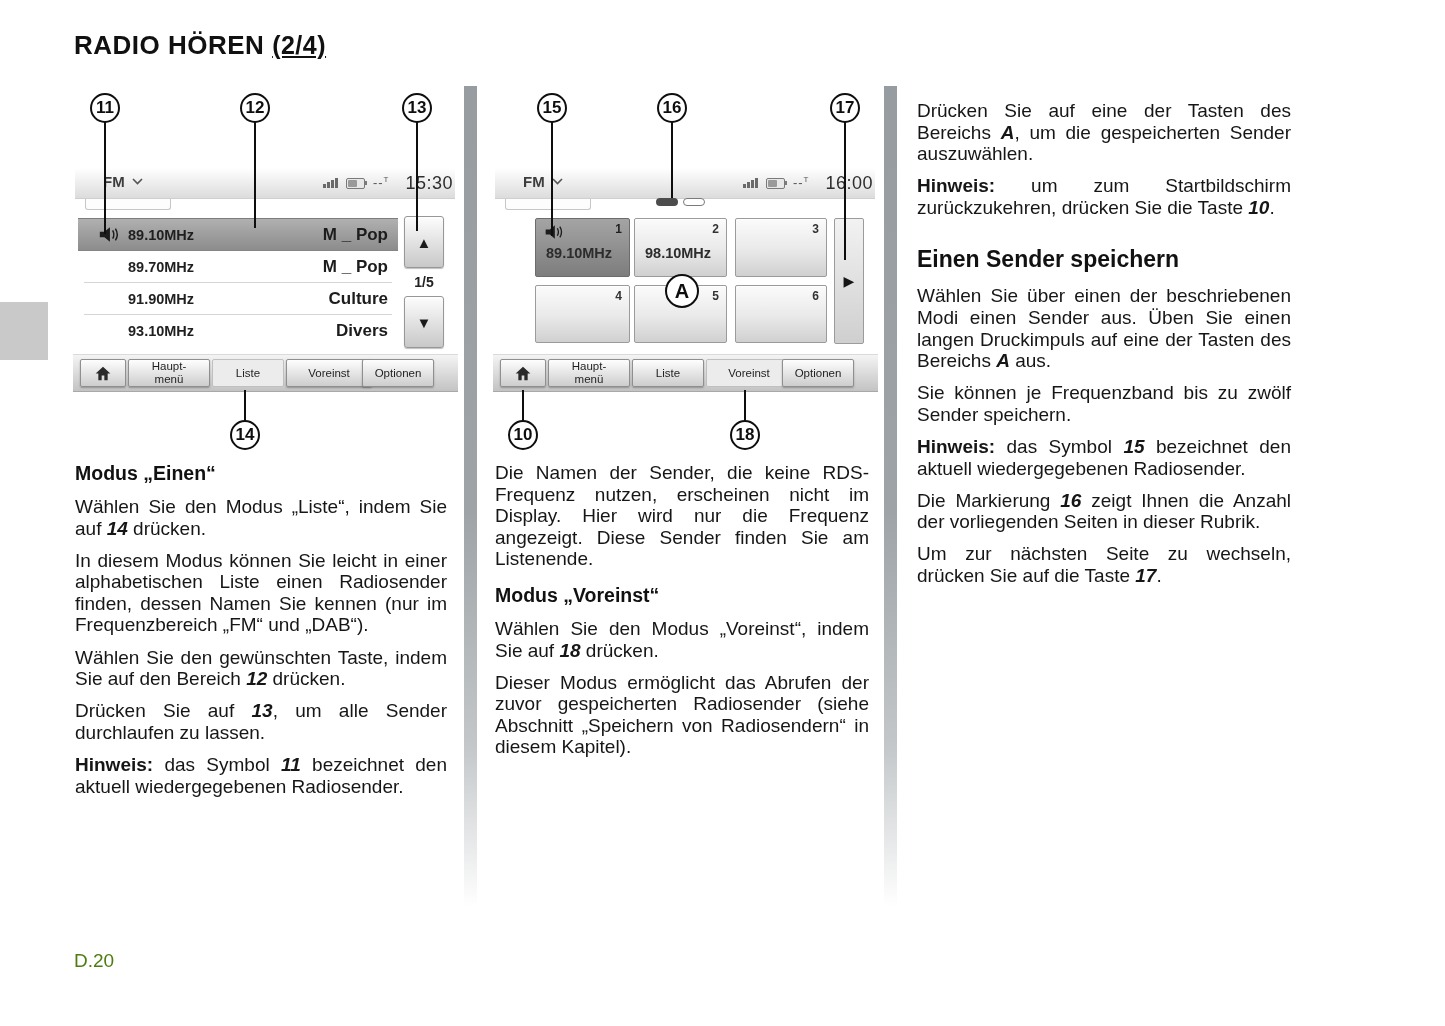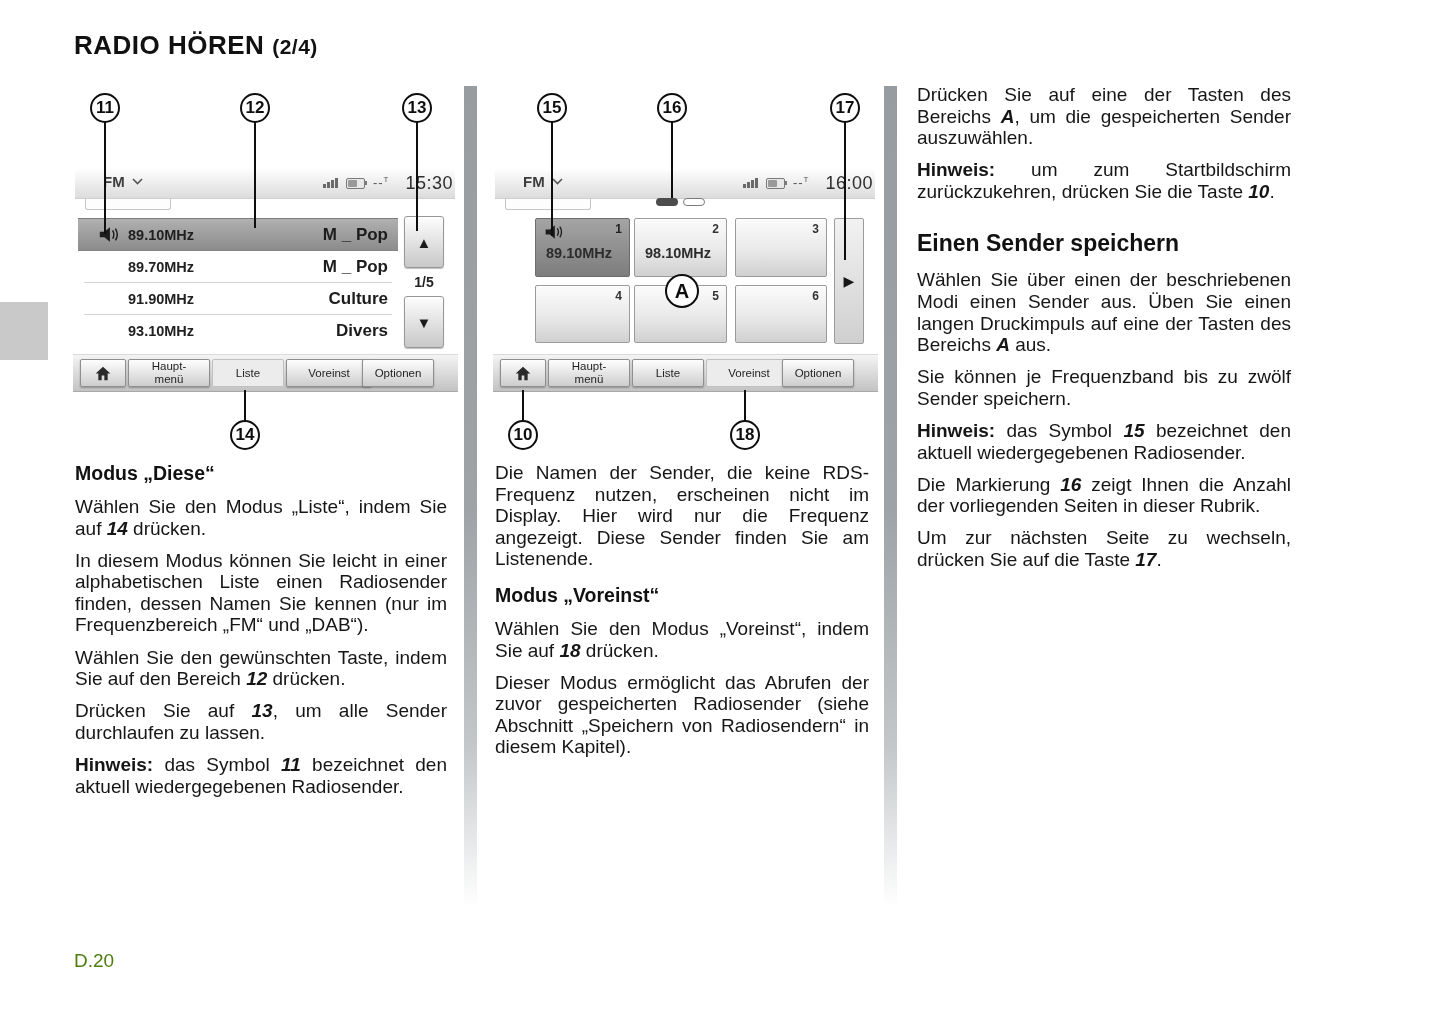--- a/index.html
+++ b/index.html
@@ -2,32 +2,32 @@
 <html><head>
 <meta charset="utf-8">
 <style>
   html,body{margin:0;padding:0;background:#ffffff;}
   .page{position:relative;width:1445px;height:1026px;background:#fff;overflow:hidden;
         font-family:"Liberation Sans",sans-serif;color:#161616;}
 
   
   .title{position:absolute;left:74px;top:30px;margin:0;font-size:26px;font-weight:bold;
          letter-spacing:.5px;color:#111;}
-  .title .tsuf{font-size:21px;}
+  .title .tsuf{font-size:25px;text-decoration:underline;}
   .edge-tab{position:absolute;left:0;top:302px;width:48px;height:58px;background:#c9c9c9;}
   .vdiv{position:absolute;top:86px;width:13px;height:846px;
         background:linear-gradient(180deg,#969ca0 0%,#9da3a7 50%,#c3c7c9 78%,rgba(255,255,255,0) 97%);}
   .vdiv1{left:464px;} .vdiv2{left:884px;}
   .footer{position:absolute;left:74px;top:950px;font-size:19px;color:#4d7c0f;}
 
   
   .textcol{position:absolute;text-align:justify;}
   #col1text{left:75px;top:462px;width:372px;}
   #col2text{left:495px;top:462px;width:374px;}
-  #col3text{left:917px;top:84px;width:374px;}
+  #col3text{left:917px;top:100px;width:374px;}
   .textcol p{font-size:19px;line-height:21.6px;margin:0 0 10.5px;}
   .h3{font-size:19.5px;font-weight:bold;margin:14px 0 11px;color:#111;}
   .h3.first{margin-top:0;}
   .h2{font-size:23px;font-weight:bold;margin:28px 0 12px;color:#111;}
   .b{font-weight:bold;} .bi{font-weight:bold;font-style:italic;}
 
   
   .fig{position:absolute;width:388px;height:368px;}
   .fig1{left:73px;top:88px;} .fig2{left:493px;top:88px;}
 
@@ -273,21 +273,21 @@
       </div>
     </div>
 
     <div class="cline" style="left:29px;top:302px;height:31px;"></div>
     <div class="callout" style="left:15px;top:332px;">10</div>
     <div class="cline" style="left:251px;top:302px;height:31px;"></div>
     <div class="callout" style="left:237px;top:332px;">18</div>
   </div>
 
   <div class="textcol" id="col1text">
-    <div class="h3 first">Modus „Diese“</div>
+    <div class="h3 first">Modus „Einen“</div>
     <p><span>Wählen Sie den Modus „Liste“, indem Sie auf </span><span class="bi">14</span><span> drücken.</span></p>
     <p><span>In diesem Modus können Sie leicht in einer alphabetischen Liste einen Radiosender finden, dessen Namen Sie kennen (nur im Frequenzbereich „FM“ und „DAB“).</span></p>
     <p><span>Wählen Sie den gewünschten Taste, indem Sie auf den Bereich </span><span class="bi">12</span><span> drücken.</span></p>
     <p><span>Drücken Sie auf </span><span class="bi">13</span><span>, um alle Sender durchlaufen zu lassen.</span></p>
     <p><span class="b">Hinweis:</span><span> das Symbol </span><span class="bi">11</span><span> bezeichnet den aktuell wiedergegebenen Radiosender.</span></p>
   </div>
 
   <div class="textcol" id="col2text">
     <p><span>Die Namen der Sender, die keine RDS-Frequenz nutzen, erscheinen nicht im Display. Hier wird nur die Frequenz angezeigt. Diese Sender finden Sie am Listenende.</span></p>
     <div class="h3">Modus „Voreinst“</div>

